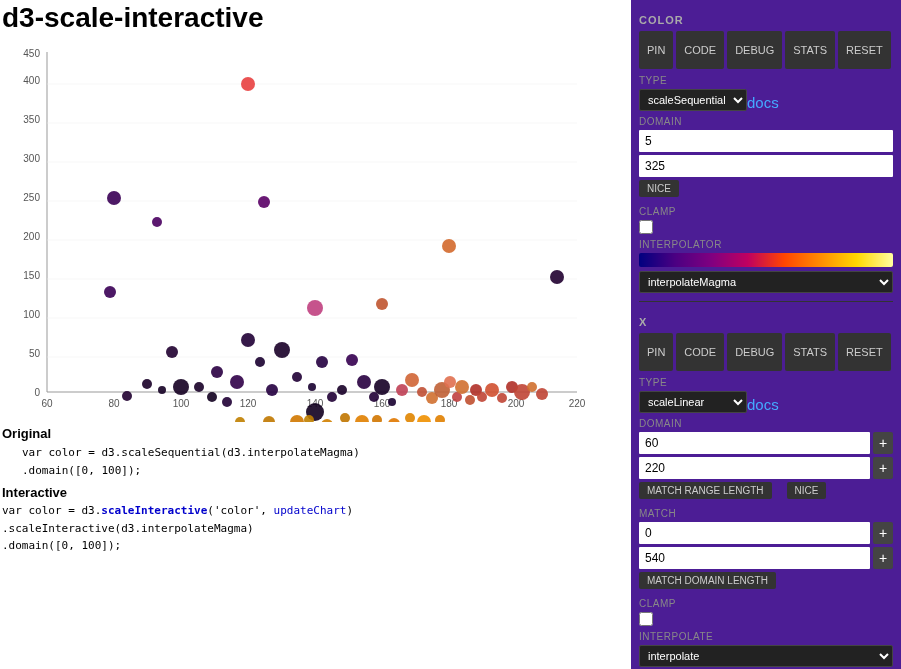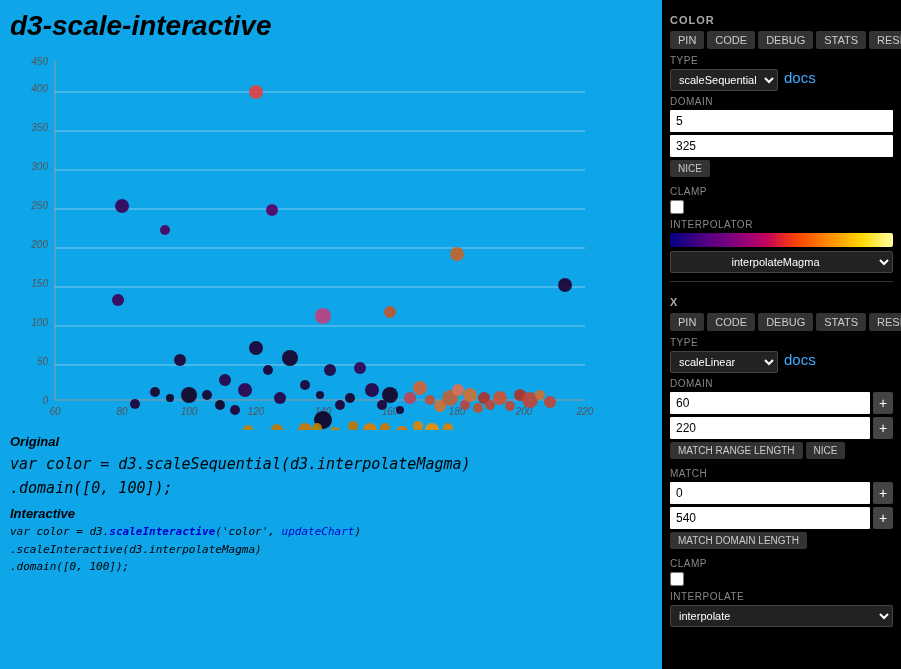--- a/index.html
+++ b/index.html
@@ -10,45 +10,44 @@
       font-size: 12px;
       display: flex;
       width: 901px;
       height: 669px;
       overflow: hidden;
     }
 
     
     #left-panel {
       flex: 1;
-      background: #0ea5e9;
+      background: #ffffff;
       color: #000;
-      padding: 10px;
+      padding: 2px;
       overflow: hidden;
       position: relative;
-      font-style: italic;
     }
 
     #page-title {
       font-size: 28px;
       font-weight: bold;
       margin-bottom: 8px;
       color: #000;
     }
 
     #chart-area {
       width: 590px;
       height: 380px;
       position: relative;
     }
 
     
     #right-panel {
-      width: 239px;
-      background: #000000;
+      width: 270px;
+      background: #4c1d95;
       padding: 8px;
       display: flex;
       flex-direction: column;
       gap: 0;
       overflow-y: auto;
       overflow-x: hidden;
     }
 
     .section-title {
       font-size: 11px;
@@ -62,38 +61,37 @@
     .btn-row {
       display: flex;
       gap: 3px;
       margin-bottom: 6px;
     }
 
     .btn {
       background: #333;
       color: #ccc;
       border: none;
-      padding: 3px 8px;
+      padding: 13px 8px;
       font-size: 11px;
       cursor: pointer;
       border-radius: 2px;
     }
 
     .label {
       font-size: 10px;
       color: #888;
       letter-spacing: 0.5px;
       margin-bottom: 3px;
       margin-top: 5px;
     }
 
     .type-row {
       display: flex;
-      align-items: flex-start;
-      gap: 6px;
+      align-items: flex-end;
       margin-bottom: 3px;
     }
 
     select {
       background: #222;
       color: #fff;
       border: 1px solid #444;
       padding: 3px 4px;
       font-size: 11px;
       border-radius: 2px;
@@ -303,21 +301,21 @@
       <circle cx="438" cy="378" r="5" fill="#e08000" opacity="0.9"></circle>
 
       <circle cx="290" cy="390" r="5" fill="#180028" opacity="0.9"></circle>
       <circle cx="302" cy="395" r="6" fill="#200032" opacity="0.9"></circle>
       <circle cx="315" cy="392" r="4" fill="#180028" opacity="0.9"></circle>
     </svg>
   </div>
 
   <div style="margin-top:4px;">
     <div style="font-weight:bold;font-size:13px;color:#000;">Original</div>
-    <div style="font-family:monospace;font-size:15px;color:#000;line-height:1.6;margin-top:3px;">
+    <div style="font-family:monospace;font-size:11px;color:#000;line-height:1.6;margin-top:3px;margin-left:20px;">
       <div>var color = d3.scaleSequential(d3.interpolateMagma)</div>
       <div>  .domain([0, 100]);</div>
     </div>
   </div>
 
   <div style="margin-top:6px;">
     <div style="font-weight:bold;font-size:13px;color:#000;">Interactive</div>
     <div style="font-family:monospace;font-size:11px;color:#000;line-height:1.6;margin-top:2px;">
       <div>var color = d3.<span style="color:#0000cc;font-weight:bold;">scaleInteractive</span>('color', <span style="color:#0000cc;">updateChart</span>)</div>
       <div>  .scaleInteractive(d3.interpolateMagma)</div>
@@ -357,21 +355,21 @@
     </div>
 
     <div class="label">CLAMP</div>
     <div class="checkbox-row">
       <input type="checkbox" style="width: 14px; height: 14px;">
     </div>
 
     <div class="label">INTERPOLATOR</div>
     <div class="interpolator-gradient"></div>
     <div style="display:flex;align-items:center;gap:4px;">
-      <select style="flex:1;text-align:center;">
+      <select style="flex:1;">
         <option>interpolateMagma</option>
         <option>interpolateViridis</option>
         <option>interpolatePlasma</option>
       </select>
     </div>
   </div>
 
   <hr class="divider">
 
   <div>
@@ -397,21 +395,21 @@
     <div class="label">DOMAIN</div>
     <div class="input-with-btn">
       <input type="text" value="60" style="">
       <button class="plus-btn">+</button>
     </div>
     <div class="input-with-btn">
       <input type="text" value="220" style="">
       <button class="plus-btn">+</button>
     </div>
 
-    <div style="display:flex;gap:0;margin-bottom:5px;flex-wrap:wrap;">
+    <div style="display:flex;gap:12px;margin-bottom:5px;flex-wrap:wrap;">
       <button class="match-btn">MATCH RANGE LENGTH</button>
       <button class="nice-btn">NICE</button>
     </div>
 
     <div class="label">MATCH</div>
     <div class="input-with-btn">
       <input type="text" value="0" style="">
       <button class="plus-btn">+</button>
     </div>
     <div class="input-with-btn">

